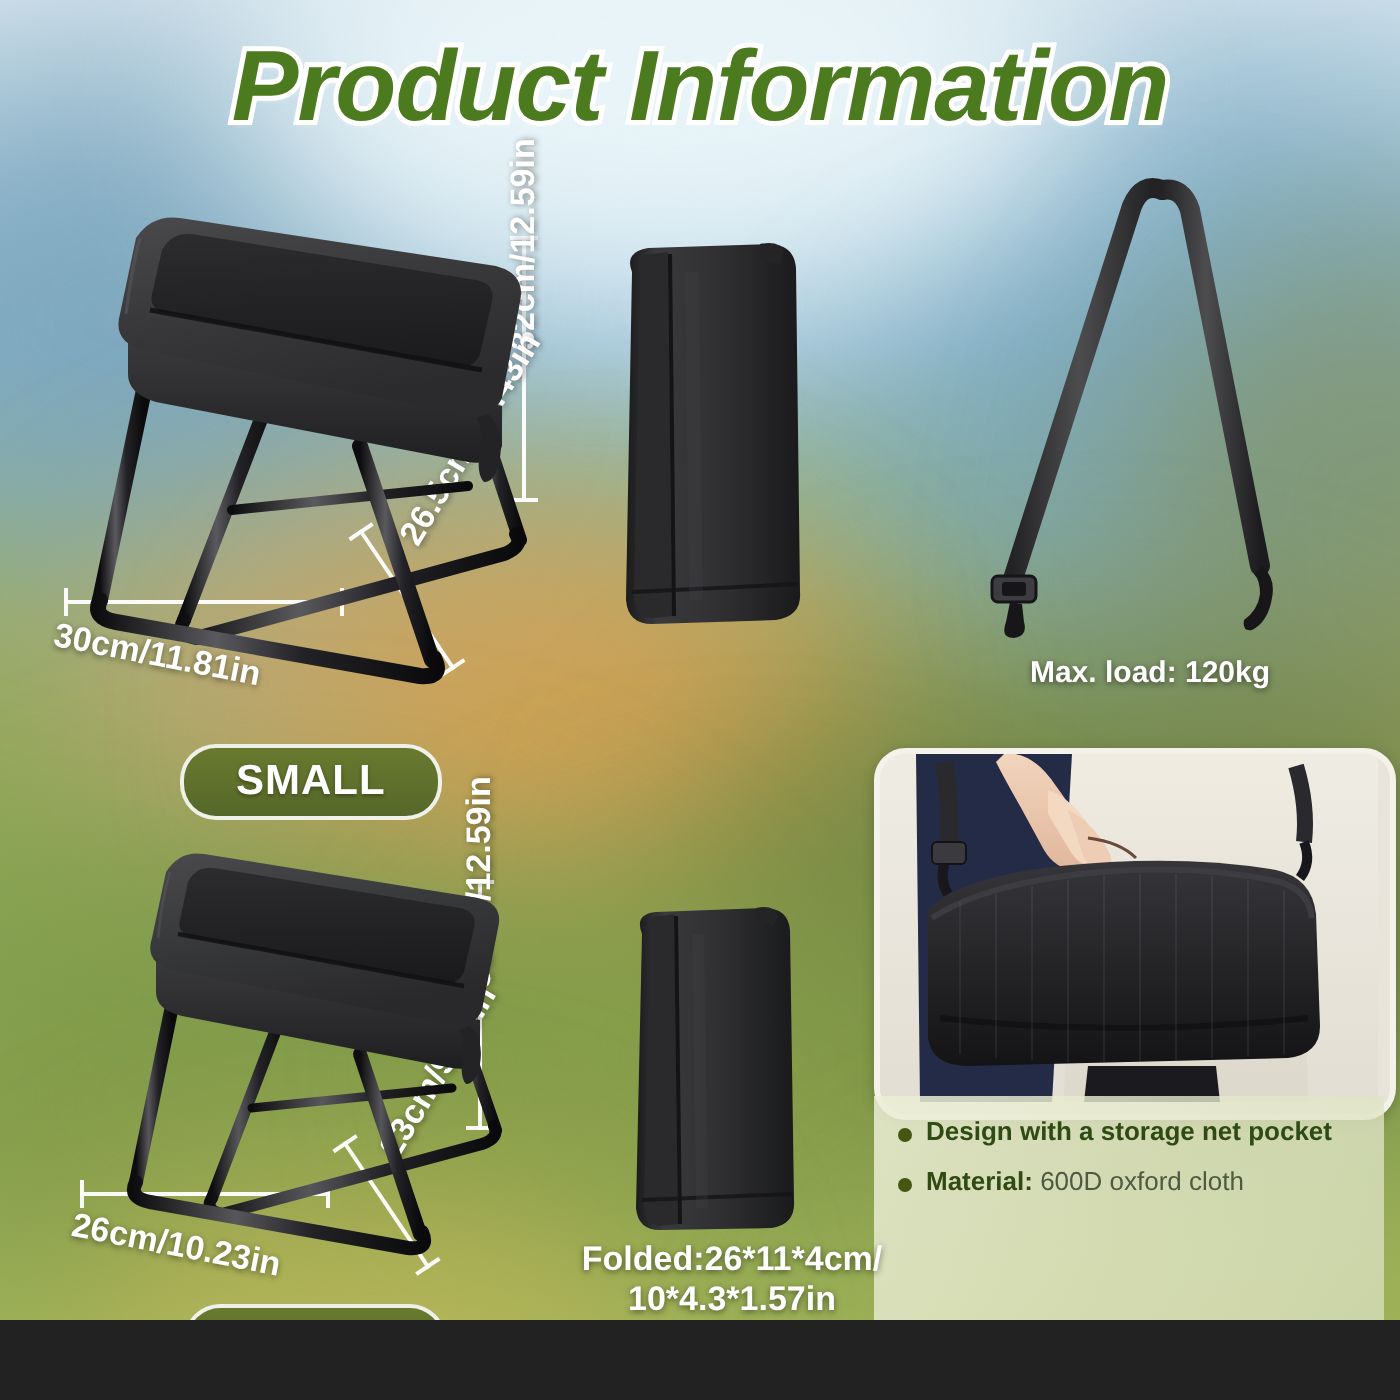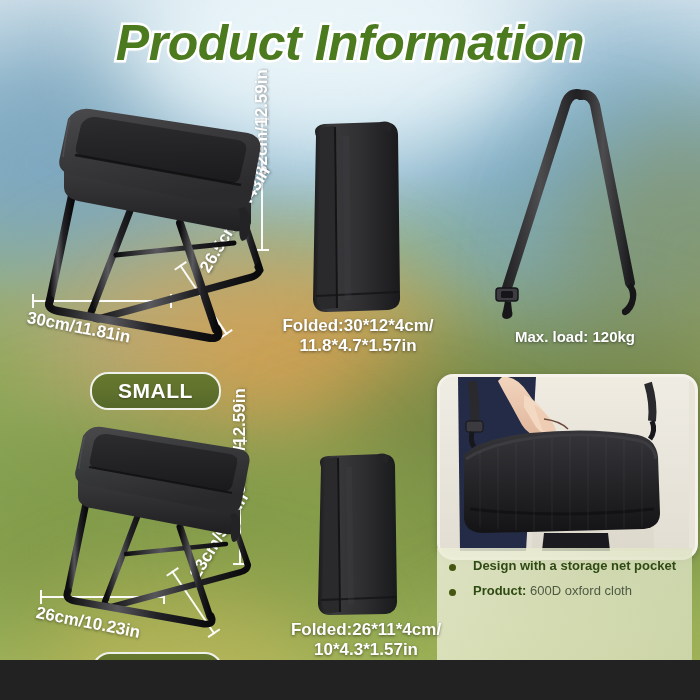--- a/index.html
+++ b/index.html
@@ -203,21 +203,20 @@
        rgba(228,232,202,0.8) 45%,
        rgba(214,222,188,0.78) 100%);
     padding: 10px 10px 8px 10px;
     box-sizing: border-box;
     z-index: 4;
   }
   .feature-row {
     display: flex;
     align-items: flex-start;
     margin-bottom: 9px;
-    gap: 10px;
   }
   .bullet-dot {
     width: 7px; height: 7px;
     border-radius: 50%;
     background: #44560f;
     margin: 6px 7px 0 2px;
     flex: 0 0 auto;
   }
   .feature-text { font-size: 13px; line-height: 1.22; }
   .feat-label {
@@ -384,22 +383,20 @@
       <path d="M18 16 Q14 8 24 7 L32 6 L34 188 L24 189 Q15 188 15 179 Z" fill="#2a2a2c"></path>
       <path d="M33 7 L35 188" stroke="#141416" stroke-width="2" fill="none"></path>
 
       <path d="M14 176 L97 172" stroke="#141416" stroke-width="2" fill="none" opacity="0.8"></path>
 
       <path d="M78 2 Q88 0 90 6 L88 12 L78 10 Z" fill="#242426"></path>
 
       <path d="M44 16 L46 180" stroke="#45454a" stroke-width="7" fill="none" opacity="0.25"></path>
     </svg>
   </div>
-  <div class="caption" style="left:268px; top:316px; width:180px;">Folded:30*12*4cm/
-11.8*4.7*1.57in</div>
 
   <div class="stool" style="left:308px; top:452px; z-index:3;">
     <svg width="100" height="165" viewBox="0 0 100 165">
       <defs>
         <linearGradient id="pouchS" x1="0" y1="0" x2="1" y2="0">
           <stop offset="0%" stop-color="#1b1b1d"></stop>
           <stop offset="18%" stop-color="#3a3a3c"></stop>
           <stop offset="55%" stop-color="#2f2f31"></stop>
           <stop offset="100%" stop-color="#191a1c"></stop>
         </linearGradient>
@@ -508,20 +505,20 @@
     <div class="feature-row">
       <span class="bullet-dot"></span>
       <span class="feature-text">
         <span class="feat-label">Design with a storage net pocket</span><span class="feat-desc"></span>
       </span>
     </div>
 
     <div class="feature-row">
       <span class="bullet-dot"></span>
       <span class="feature-text">
-        <span class="feat-label">Product:</span><span class="feat-desc"> 600D oxford cloth</span>
+        <span class="feat-label">Material:</span><span class="feat-desc"> 600D oxford cloth</span>
       </span>
     </div>
 
 
   </div>
 
 </div>
 
 </body></html>

